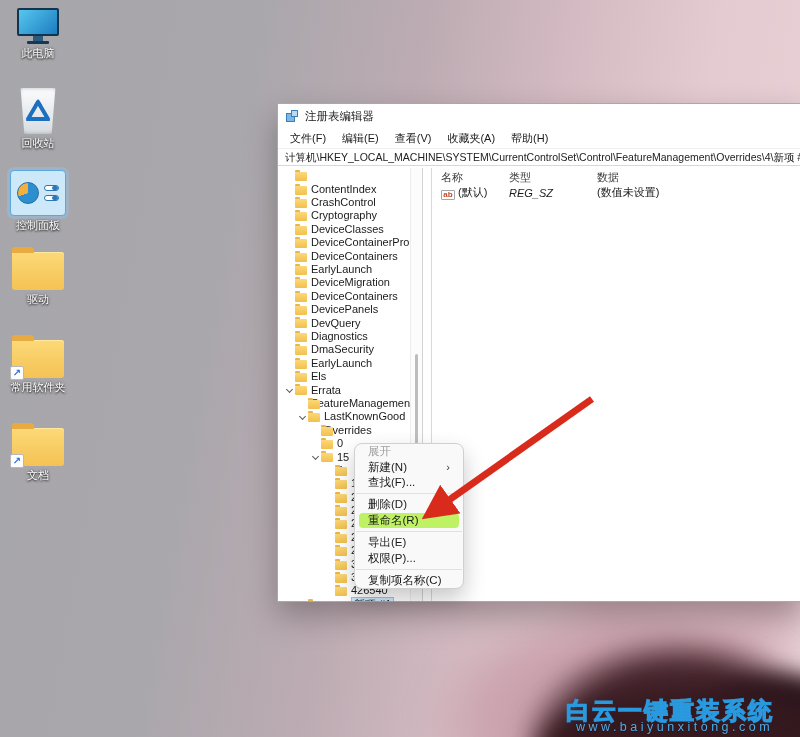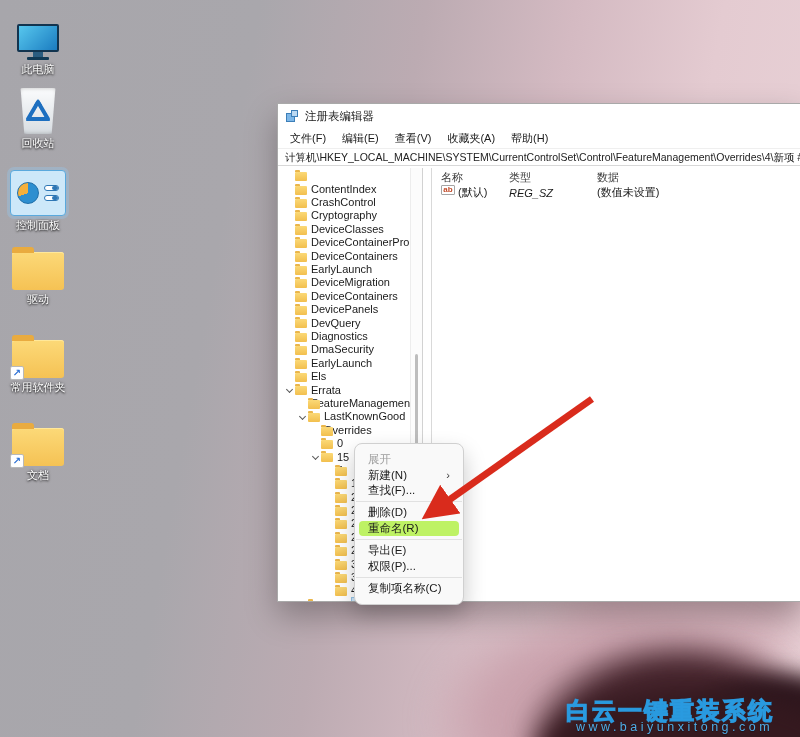--- a/index.html
+++ b/index.html
@@ -65,28 +65,28 @@
   .tfold::before { content:""; position:absolute; top:-2px; left:0; width:5px; height:2px; background:#eab64b; border-radius:1px 1px 0 0; }
   .tlabel { line-height:12px;margin-top:24px; }
   .trow.selected .tlabel { background:#cfe8fc; border:1px solid #96c5e8; padding:0 2px; }
   .tree-sb { position:absolute; right:0; top:0; bottom:0; width:12px; background:#fcfcfc; border-left:1px solid #ededed; }
   .tree-sb .thumb { position:absolute; left:4px; width:3px; top:186px; height:120px; background:#bdbdbd; border-radius:2px; }
 
   .list-panel { position:absolute; left:153px; top:0; right:0; bottom:0; border-left:1px solid #d9d9d9; padding:2px 0 0 9px; background:#fff; }
   .cols { display:flex; height:15px; font-size:11px; color:#3a3a3a; }
   .col-name { width:68px; } .col-type { width:88px; } .col-data { flex:1; }
   .vrow { display:flex; height:15px; align-items:center; font-size:11px; }
-  .vname { width:68px; display:flex; align-items:flex-start; gap:3px; }
+  .vname { width:68px; display:flex; align-items:flex-end; gap:3px; }
   .ab-ico { width:14px; height:10px; border:1px solid #a5a5a5; border-radius:1px; font-size:8px; line-height:8px;
     color:#c24a28; font-weight:bold; text-align:center; background:#fff; flex:none; }
   .vtype { width:88px;font-style:italic; } .vdata { flex:1; }
 
   
   .cmenu { position:absolute; left:354px; top:443px; width:110px; z-index:20;
-    background:#f9f9f9; border:1px solid #d0d0d0; border-radius:8px; padding:8px 0;
+    background:#f9f9f9; border:1px solid #d0d0d0; border-radius:8px; padding:0 0;
     box-shadow:0 10px 22px rgba(0,0,0,.22); }
   .menu-row { height:15.4px; display:flex; align-items:center; margin:0 4px; padding:0 9px;
     font-size:11.5px; color:#1a1a1a; border-radius:4px; cursor:default; }
   .menu-row.disabled { color:#9d9d9d; }
   .menu-row.hot { background:#bef264; }
   .menu-row.sep { height:7px; padding:0; margin:0 1px; position:relative; }
   .menu-row.sep::after { content:""; position:absolute; left:0; right:0; top:3px; border-top:1px solid #e1e1e1; }
   .sub-arrow { margin-left:auto; font-size:11px; color:#3c3c3c; line-height:10px; }
 
   
@@ -108,21 +108,21 @@
 
 <div class="wall">
   <div class="petal p1"></div>
   <div class="petal p2"></div>
   <div class="petal p3"></div>
   <div class="petal pd1"></div>
   <div class="petal pd2"></div>
   <div class="petal pd3"></div>
 </div>
 
-<div class="dicon" style="top:24px;">
+<div class="dicon" style="top:8px;">
   <div style="display:flex;flex-direction:column;align-items:center;">
     <div class="pc-screen"></div>
       <div class="pc-stand"></div>
       <div class="pc-base"></div>
   </div>
   <div class="dlabel">此电脑</div>
 </div>
 
 <div class="dicon" style="top:88px;">
   <div class="bin-body">

